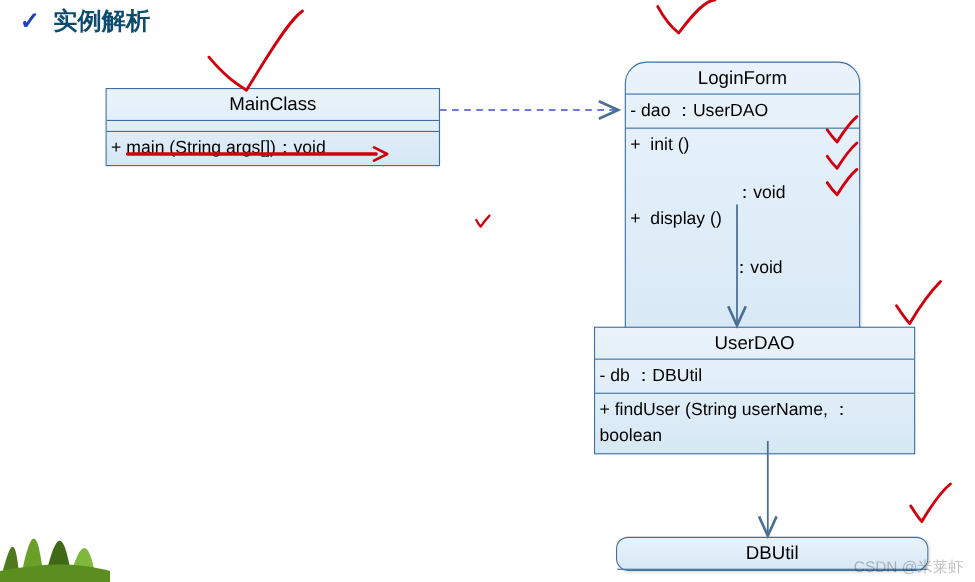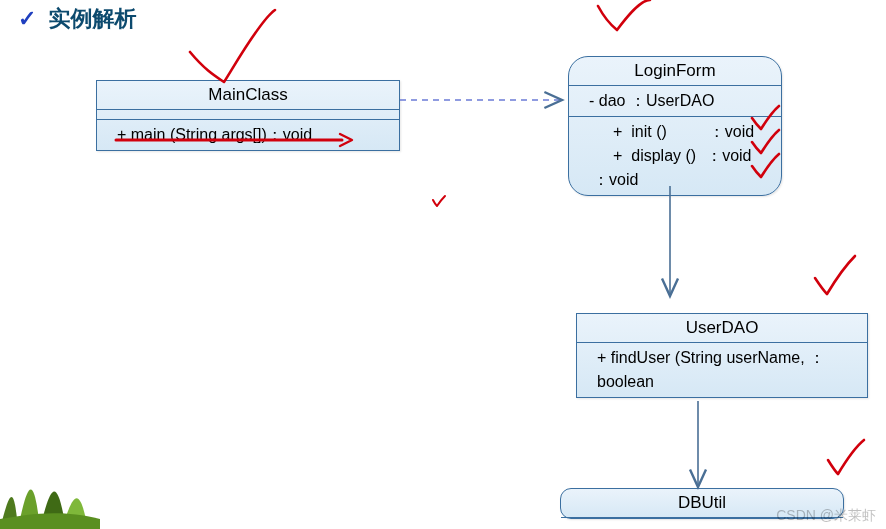--- a/index.html
+++ b/index.html
@@ -36,29 +36,29 @@
       box-shadow: 1px 1px 2px rgba(0,0,0,0.1);
     }
     .uml-title {
       text-align: center;
       font-size: 17px;
       padding: 4px 6px;
       border-bottom: 1px solid #3b6fa0;
     }
     .uml-section {
       border-bottom: 1px solid #3b6fa0;
-      padding: 3px 20px;
+      padding: 3px 4px;
       font-size: 16px;
       line-height: 1.5;
       min-height: 10px;
     }
     .uml-section:last-child { border-bottom: none; }
     .op-row { display: flex; }
-    .op-left { flex: 0 0 auto; white-space: pre; margin-left: 24px; }
-    .op-right { white-space: pre; }
+    .op-left { flex: 0 0 auto; white-space: pre; }
+    .op-right { white-space: pre; margin-top: 44px; }
     .svg-layer {
       position: absolute;
       top: 0; left: 0;
       pointer-events: none;
     }
     .watermark {
       position: absolute;
       right: 10px;
       bottom: 4px;
       color: rgba(0,0,0,0.25);
@@ -102,22 +102,25 @@
     <div class="op-row">
         <span class="op-left">+  display ()</span>
         <span class="op-right" style="margin-left:10px">：void</span>
       </div>
     <div class="op-row">
         <span class="op-right" style="margin-left:4px">：void</span>
       </div>
   </div>
 </div>
 
-<div class="uml-box" style="left:540px; top:313px; width:292px;margin-left:36px;">
+<div class="uml-box" style="left:540px; top:297px; width:292px;">
   <div class="uml-title">UserDAO</div>
+  <div class="uml-section">
+    <span>-  db ：DBUtil</span>
+  </div>
   <div class="uml-section">
     <div>+  findUser (String userName,   ：boolean</div>
   </div>
 </div>
 
 <div class="uml-box" style="left:560px; top:488px; width:284px;border-radius:11px;">
   <div class="uml-title" style="border-bottom:1px solid #3b6fa0">DBUtil</div>
 </div>
 
 <svg class="svg-layer" width="886" height="529">

